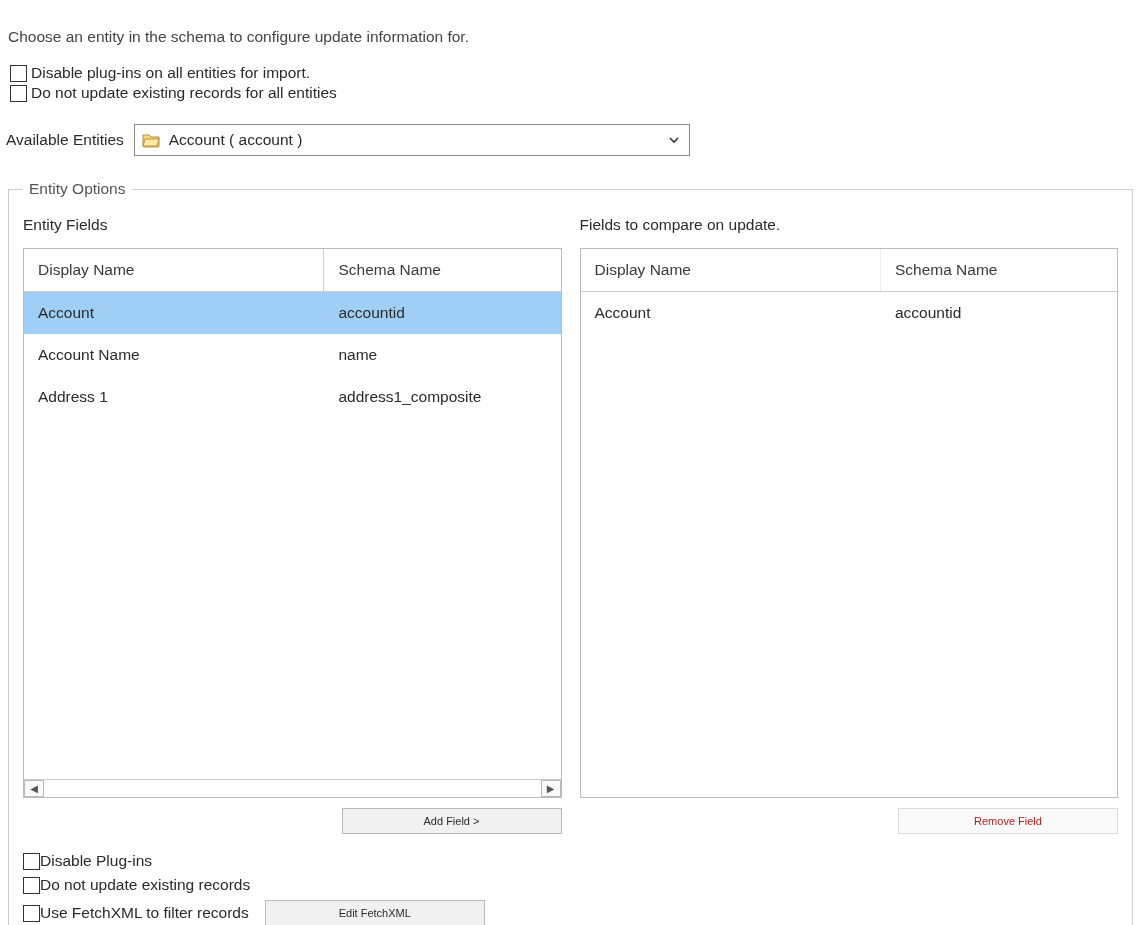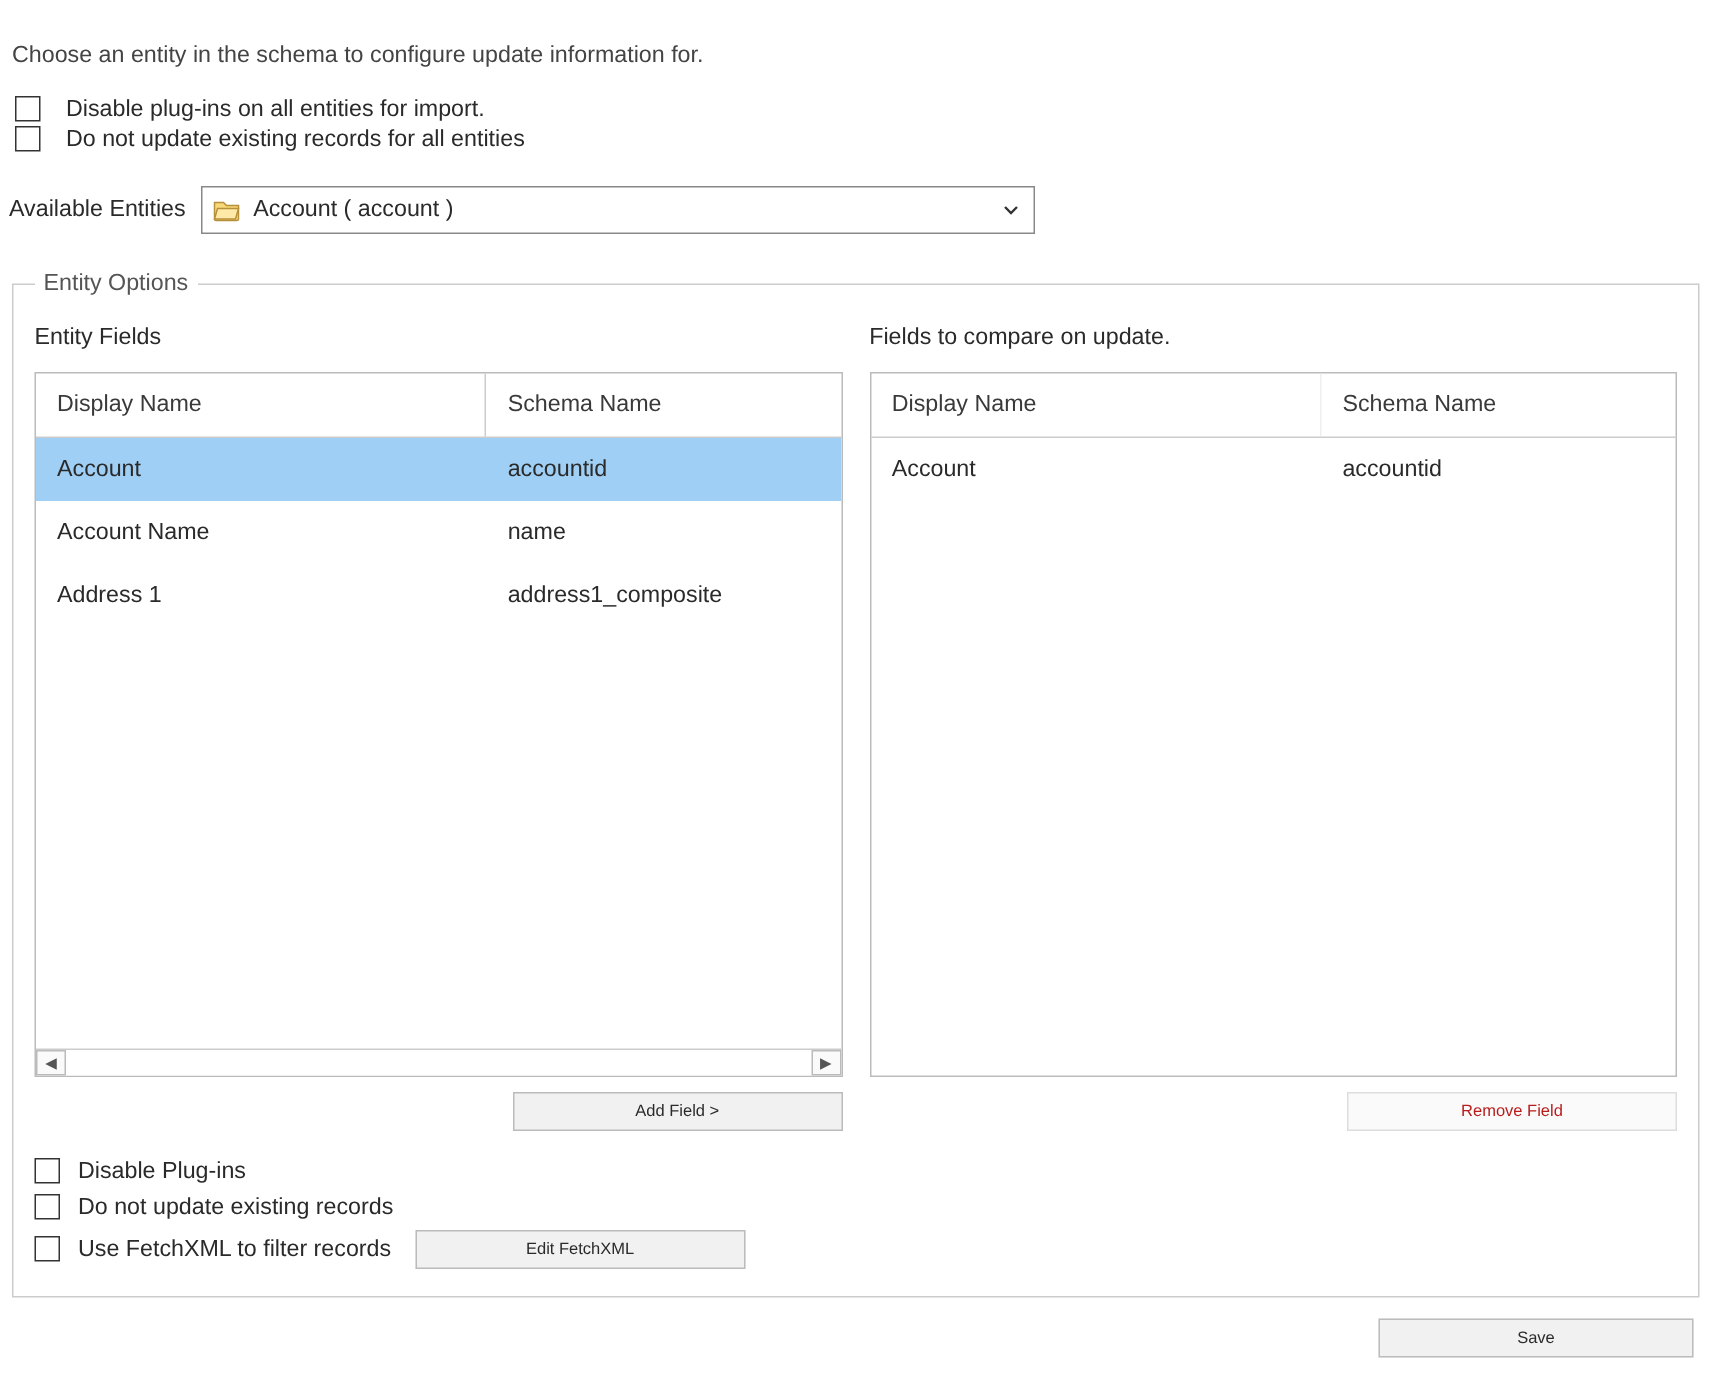--- a/index.html
+++ b/index.html
@@ -7,21 +7,21 @@
     margin: 0; padding: 0;
     font-family: "Segoe UI", Tahoma, sans-serif;
     font-size: 15.5px;
     color: #2a2a2a;
     background: #fff;
     width: 1141px;
   }
   .page { padding: 20px 6px 12px 6px; }
   .instruction { color: #444; margin: 8px 0 18px 2px; }
   .checkbox-row {
-    display: flex; align-items: flex-start; gap: 17px;
+    display: flex; align-items: center; gap: 4px;
     margin: 2px 0 2px 4px;
     cursor: default;
   }
   .checkbox-row .box {
     width: 17px; height: 17px;
     border: 1px solid #333;
     background: #fff;
     flex: none;
   }
   .checkbox-row .label { }
@@ -58,21 +58,21 @@
     color: #555; padding: 0 6px; font-size: 15.5px;
   }
   .cols {
     display: flex; gap: 18px; align-items: flex-start;
   }
   .col { flex: 1 1 0; min-width: 0; }
   .col-title { margin: 4px 0 14px 0; }
 
   .grid {
     border: 1px solid #bbb;
-    height: 470px;
+    height: 550px;
     display: flex; flex-direction: column;
     background: #fff;
   }
   .grid .thead {
     display: flex; border-bottom: 1px solid #ccc;
     font-weight: 400; color: #3a3a3a;
   }
   .grid .th, .grid .td {
     padding: 12px 14px;
   }
@@ -107,21 +107,21 @@
     min-width: 220px;
     text-align: center;
     cursor: pointer;
     font-family: inherit; font-size: 11px; color: #2a2a2a;
   }
   .btn.disabled {
     color: #b91c1c; border-color: #ddd; background: #fafafa; cursor: default;
   }
   .lower-checks { margin-top: 18px; }
   .lower-checks .row {
-    display: flex; gap: 12px;
+    display: flex; align-items: center; gap: 0;
     margin: 6px 0;
   }
   .lower-checks .row .box {
     width: 17px; height: 17px; border: 1px solid #333; background: #fff; flex: none;
   }
   .lower-checks .fetch-row {
     display: flex; align-items: center; gap: 16px;
   }
   .lower-checks .fetch-row .btn { min-width: 220px; }
 

